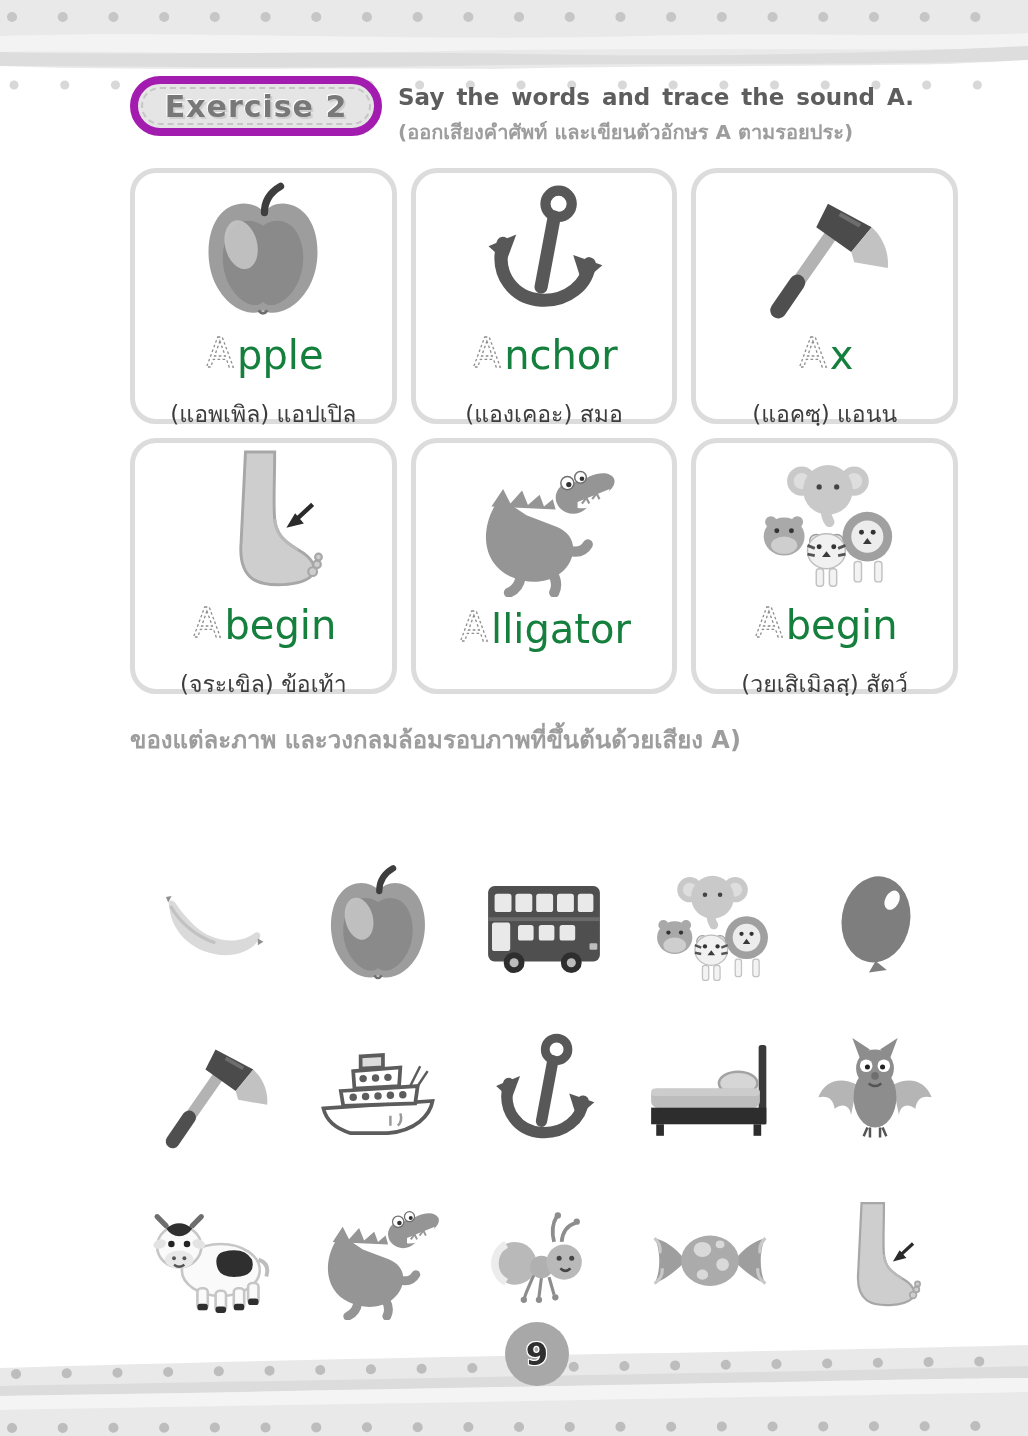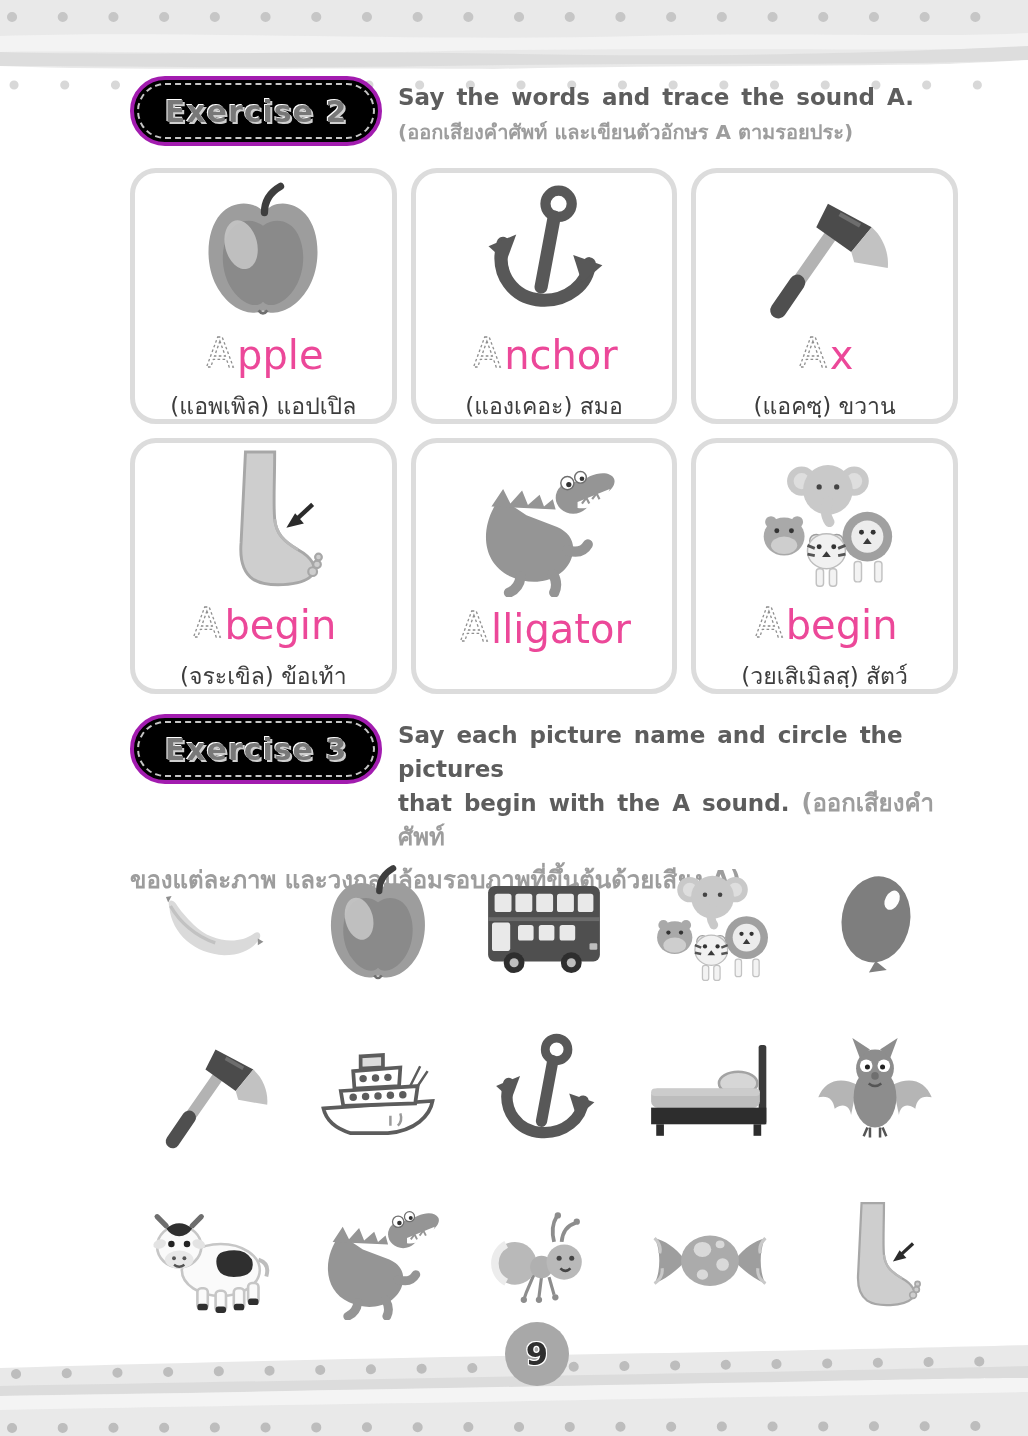--- a/index.html
+++ b/index.html
@@ -6,21 +6,21 @@
   body{
     width:1028px;height:1436px;position:relative;background:#ffffff;
     font-family:"DejaVu Sans", sans-serif;overflow:hidden;color:#2e2e2e;
   }
   .band{position:absolute;left:0;display:block;}
   .band-top{top:0;}
   .band-bottom{bottom:0;}
 
   
   .badge{
-    flex:0 0 252px;height:70px;background:#000000;border:4px solid #a21caf;
+    flex:0 0 252px;height:60px;background:#e5e5e5;border:8px solid #a21caf;
     border-radius:38px;position:relative;display:flex;align-items:center;justify-content:center;
     box-sizing:border-box;
   }
   .badge .dash{position:absolute;inset:3px;border:2px dashed #c6c6c6;border-radius:32px;}
   .badge .label{
     font-size:30px;font-weight:bold;color:#787878;letter-spacing:1px;
     text-shadow:2px 2px 0 #cfcfcf, -1px -1px 0 #ffffff;position:relative;z-index:1;
   }
 
   .head-block{position:absolute;left:130px;width:832px;}
@@ -40,23 +40,23 @@
     display:grid;grid-template-columns:repeat(3,1fr);gap:14px;
   }
   .card{
     height:256px;background:#ffffff;border:5px solid #dcdcdc;border-radius:26px;
     box-sizing:border-box;display:flex;flex-direction:column;align-items:center;
     padding-top:6px;
   }
   .card .card-img{height:150px;display:flex;align-items:center;justify-content:center;}
   .card .card-img svg{width:148px;height:146px;}
   .word{display:flex;align-items:baseline;height:50px;margin-top:2px;}
-  .word .rest{font-size:40px;line-height:44px;color:#ec4899;letter-spacing:0;}
+  .word .rest{font-size:40px;line-height:44px;color:#15803d;letter-spacing:0;}
   svg.trace{width:34px;height:42px;}
-  .card-thai{font-size:23px;color:#3d3d3d;margin-top:11px;}
+  .card-thai{font-size:23px;color:#3d3d3d;margin-top:19px;}
 
   
   .pics{position:absolute;top:854px;left:130px;width:828px;}
   .pics-row{display:grid;grid-template-columns:repeat(5,1fr);height:142px;margin-bottom:24px;
     align-items:center;justify-items:center;}
   .pic{display:flex;align-items:center;justify-content:center;}
   .pic svg{width:126px;height:126px;}
   .pic-banana svg{width:146px;height:112px;}
   .pic-bus svg{width:142px;height:130px;}
   .pic-bed svg{width:148px;height:128px;}
@@ -367,21 +367,21 @@
         <svg viewBox="0 0 100 100">
           <use href="#icon-ax" xlink:href="#icon-ax"></use>
         </svg>
       </div>
       <div class="word">
         <svg class="trace" viewBox="0 0 34 42">
           <text x="17" y="40" text-anchor="middle" font-size="40" font-family="DejaVu Sans, sans-serif" fill="none" stroke="#8f8f8f" stroke-width="1.3" stroke-dasharray="2.6 2.4">A</text>
         </svg>
         <span class="rest">x</span>
       </div>
-      <div class="card-thai">(แอคซฺ) ขวาน</div>
+      <div class="card-thai">(แอคซฺ) แอนน</div>
     </div>
 
     <div class="card">
       <div class="card-img pic pic-ankle">
         <svg viewBox="0 0 100 100">
           <use href="#icon-ankle" xlink:href="#icon-ankle"></use>
         </svg>
       </div>
       <div class="word">
         <svg class="trace" viewBox="0 0 34 42">
@@ -416,30 +416,20 @@
         <svg class="trace" viewBox="0 0 34 42">
           <text x="17" y="40" text-anchor="middle" font-size="40" font-family="DejaVu Sans, sans-serif" fill="none" stroke="#8f8f8f" stroke-width="1.3" stroke-dasharray="2.6 2.4">A</text>
         </svg>
         <span class="rest">begin</span>
       </div>
       <div class="card-thai">(วยเสิเมิลสฺ) สัตว์</div>
     </div>
   </div>
 
 <div class="head-block ex3-head">
-  <div class="head-row">
-    <div class="badge">
-      <div class="dash"></div>
-      <span class="label">Exercise 3</span>
-    </div>
-    <div class="head-lines">
-      <div class="instr-en">Say each picture name and circle the pictures</div>
-      <div class="instr-en"><span>that begin with the A sound.</span>&nbsp;<span class="instr-th-inline">(ออกเสียงคำศัพท์</span></div>
-    </div>
-  </div>
   <div class="thai-line3">ของแต่ละภาพ และวงกลมล้อมรอบภาพที่ขึ้นต้นด้วยเสียง A)</div>
 </div>
 
 <div class="pics">
   <div class="pics-row">
 
       <div class="pic pic-banana">
         <svg viewBox="0 0 100 100">
           <use href="#icon-banana" xlink:href="#icon-banana"></use>
         </svg>

